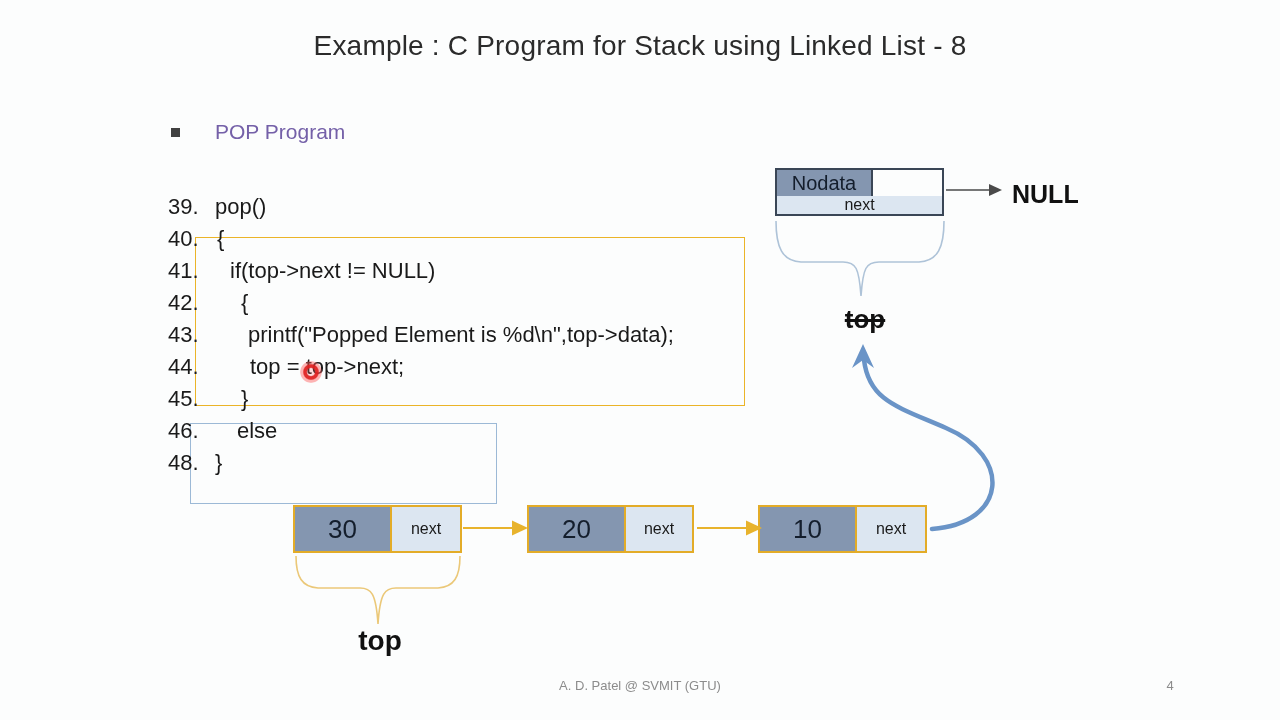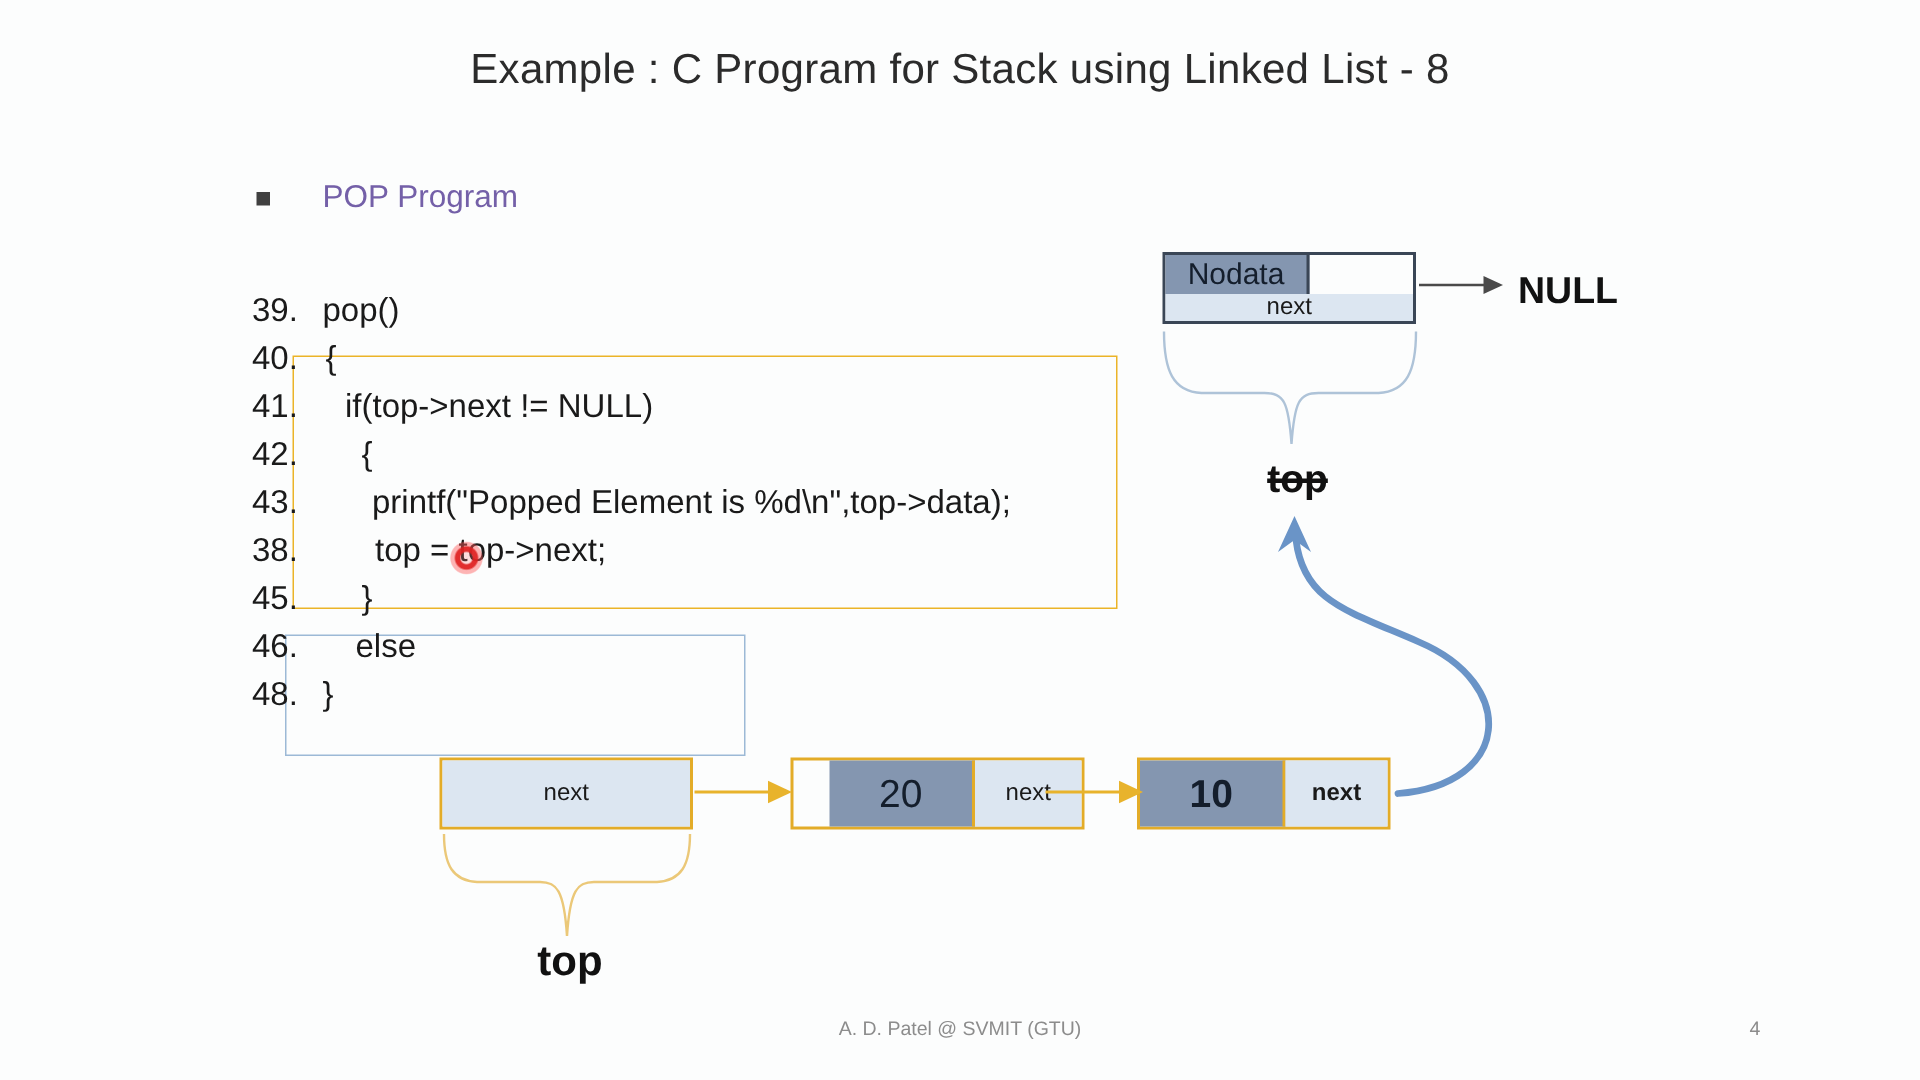--- a/index.html
+++ b/index.html
@@ -56,22 +56,22 @@
   .node .next{background:var(--cell-next);color:#1a1a1a;font-size:16px;}
 
   .head-node{left:775px;top:168px;width:169px;border:2px solid var(--head-border);flex-direction:column;}
   .head-node .data{width:96px;border-right:2px solid var(--head-border);font-size:20px;}
   .head-node .next{flex:1;}
 
   .gold-node{border:2px solid var(--node-border);}
   .gold-node .data{width:97px;border-right:2px solid var(--node-border);font-size:26px;}
   .gold-node .next{flex:1;}
   .node-30{left:293px;top:505px;width:169px;}
-  .node-20{left:527px;top:505px;width:196px;padding-left:24px;}
-  .node-10{left:758px;top:505px;width:169px;font-weight:bold;}
+  .node-20{left:527px;top:505px;width:167px;}
+  .node-10{left:758px;top:505px;width:169px;}
 
   
   .null-label{left:1012px;top:180px;font-size:25px;font-weight:bold;color:#111;}
   .top-old{
     left:819px;top:304px;width:92px;text-align:center;
     font-size:26px;font-weight:bold;color:#111;
     text-decoration:line-through;text-decoration-thickness:3px;
   }
   .top-new{left:336px;top:625px;width:88px;text-align:center;
     font-size:28px;font-weight:bold;color:#111;}
@@ -103,38 +103,39 @@
 
 <div class="abs box-if"></div>
 <div class="abs box-else"></div>
 
 <div class="abs code">
   <div class="code-line"><span class="ln">39.</span><span class="ct">pop()</span></div>
   <div class="code-line"><span class="ln">40.</span><span class="ct" style="padding-left:2px">{</span></div>
   <div class="code-line"><span class="ln">41.</span><span class="ct" style="padding-left:15px">if(top-&gt;next != NULL)</span></div>
   <div class="code-line"><span class="ln">42.</span><span class="ct" style="padding-left:26px">{</span></div>
   <div class="code-line"><span class="ln">43.</span><span class="ct" style="padding-left:33px">printf("Popped Element is %d\n",top-&gt;data);</span></div>
-  <div class="code-line"><span class="ln">38.</span><span class="ct" style="padding-left:35px">top = top-&gt;next;</span></div>
+  <div class="code-line"><span class="ln">44.</span><span class="ct" style="padding-left:35px">top = top-&gt;next;</span></div>
   <div class="code-line"><span class="ln">45.</span><span class="ct" style="padding-left:26px">}</span></div>
   <div class="code-line"><span class="ln">46.</span><span class="ct" style="padding-left:22px">else</span></div>
   <div class="code-line"><span class="ln">48.</span><span class="ct">}</span></div>
 </div>
 
 <div class="abs laser"></div>
 
 <div class="abs node head-node">
   <div class="cell data">Nodata</div>
   <div class="cell next">next</div>
 </div>
 
 <div class="abs null-label">NULL</div>
 
 <div class="abs top-old">top</div>
 
 <div class="abs node gold-node node-30">
+  <div class="cell data">30</div>
   <div class="cell next">next</div>
 </div>
 <div class="abs node gold-node node-20">
   <div class="cell data">20</div>
   <div class="cell next">next</div>
 </div>
 <div class="abs node gold-node node-10">
   <div class="cell data">10</div>
   <div class="cell next">next</div>
 </div>

